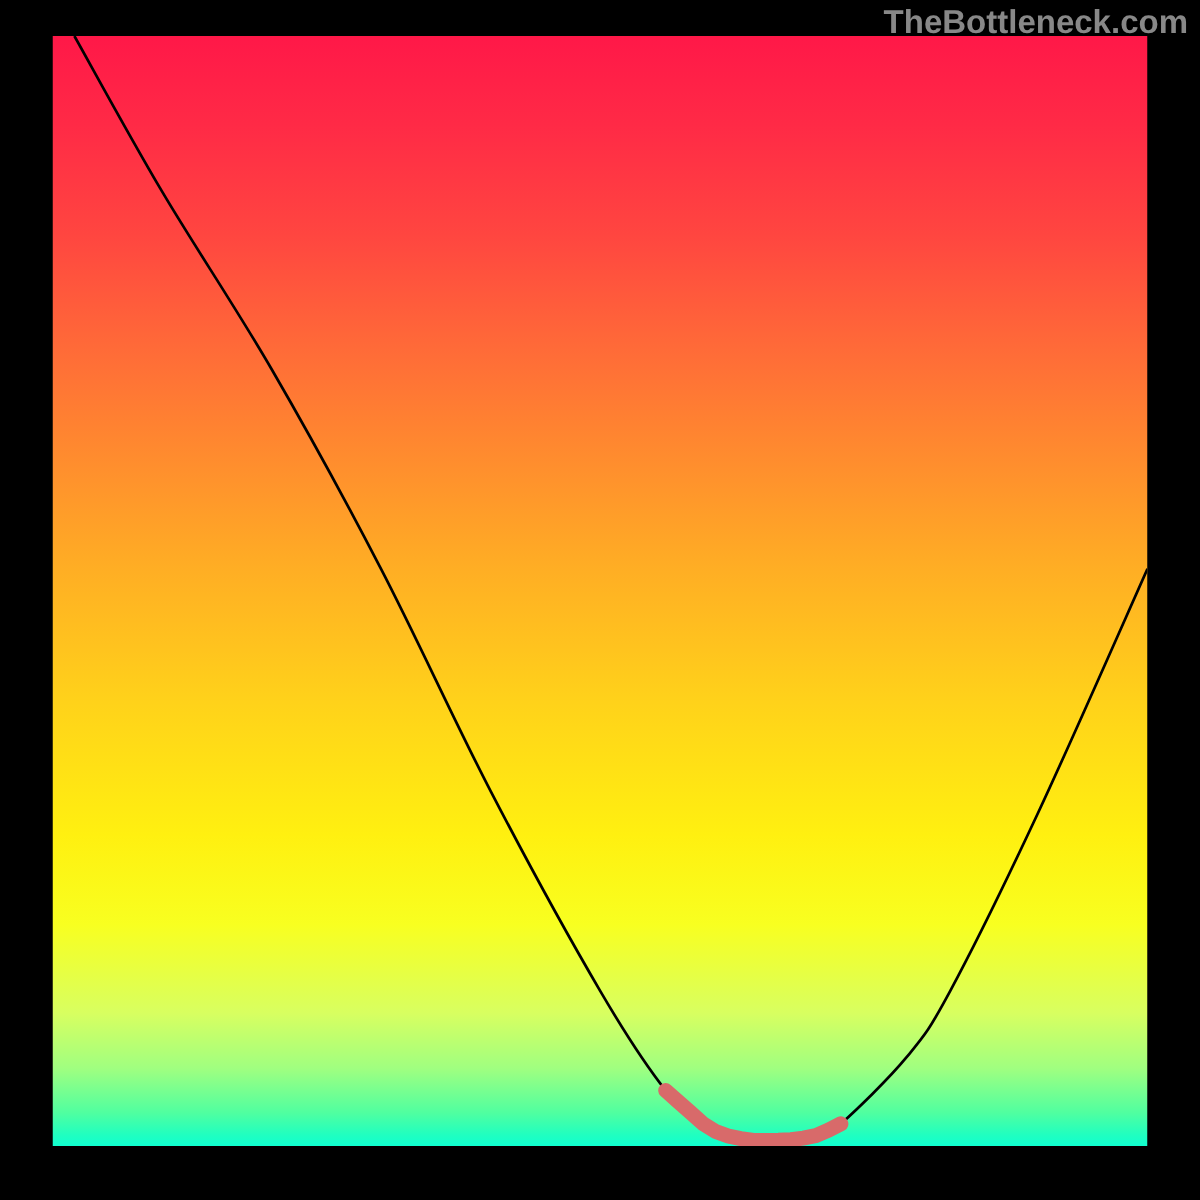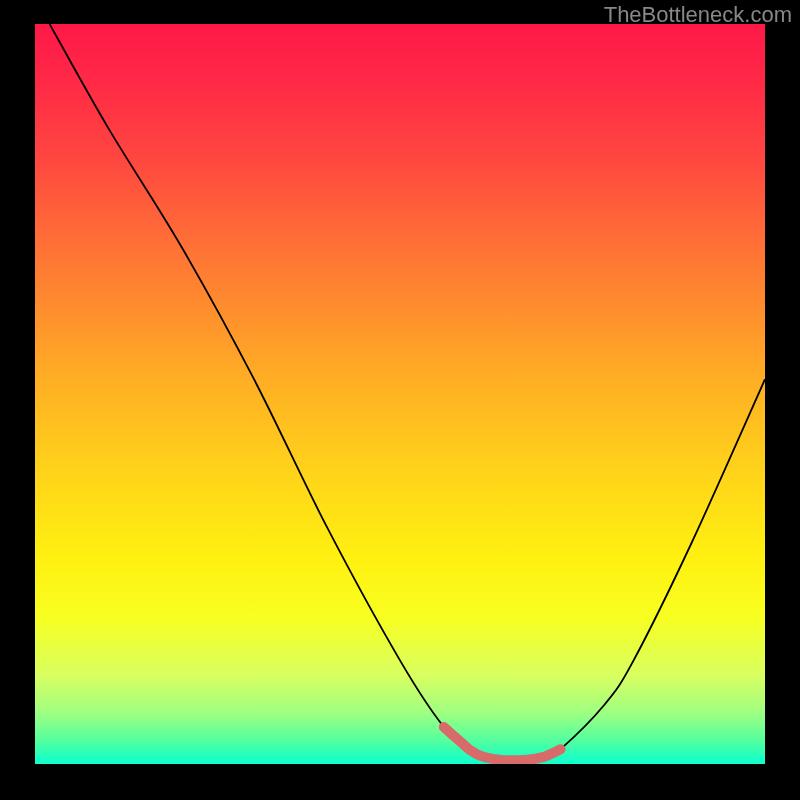--- a/index.html
+++ b/index.html
@@ -9,21 +9,21 @@
     background: #000;
     position: relative;
     font-family: Arial, sans-serif;
   }
   .watermark {
     position: absolute;
     top: 2px;
     right: 8px;
     color: #888;
     font-size: 22px;
-    font-weight: 400;
+    font-weight: 700;
     z-index: 10;
   }
   .plot-area {
     position: absolute;
     left: 35px;
     top: 24px;
     width: 730px;
     height: 740px;
     overflow: hidden;
   }

